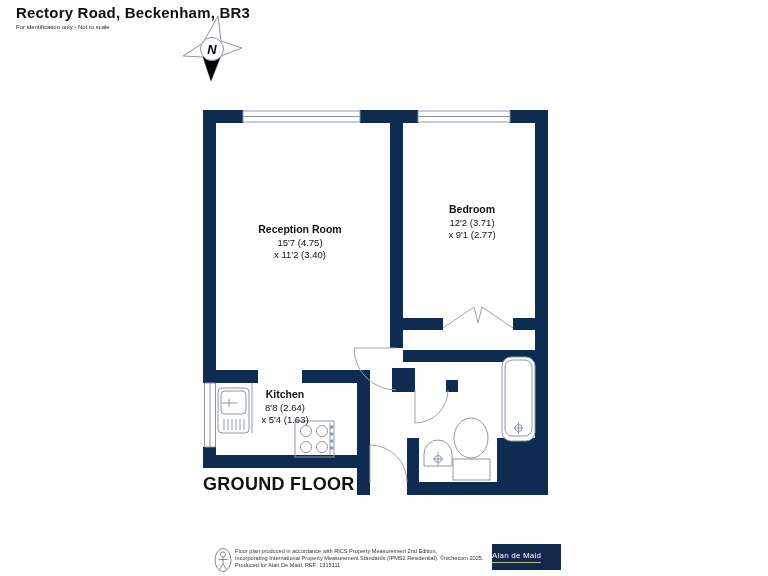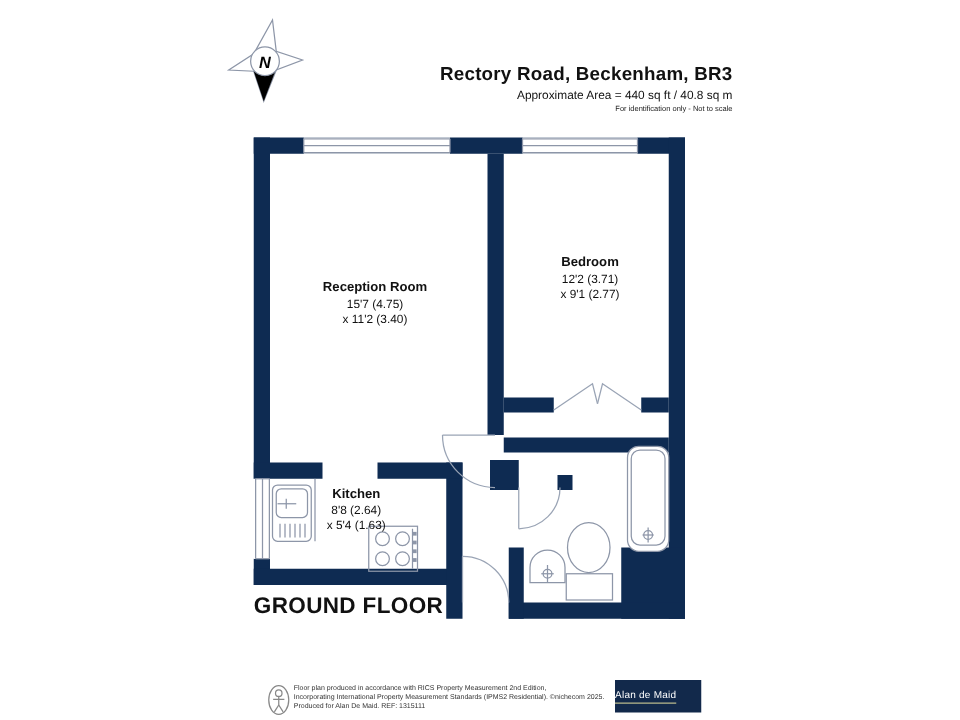--- a/index.html
+++ b/index.html
@@ -1,18 +1,18 @@
 <!DOCTYPE html>
 <html><head>
 <meta charset="utf-8">
 <style>
   html,body{margin:0;padding:0;background:#ffffff;}
   .page{position:relative;width:768px;height:576px;background:#ffffff;overflow:hidden;
         font-family:"Liberation Sans", sans-serif;color:#111;}
-  .header{position:absolute;top:4px;left:4px;width:582px;text-align:right;margin-top:47px;}
+  .header{position:absolute;top:4px;left:16px;width:582px;text-align:left;}
   .header .title{font-size:15px;font-weight:bold;letter-spacing:.2px;}
   .header .area{font-size:9.5px;margin-top:3px;}
   .header .note{font-size:6px;margin-top:3px;color:#222;}
   .plan-svg{position:absolute;left:0;top:0;}
   .floor-label{position:absolute;left:203px;top:474px;font-size:18px;font-weight:bold;letter-spacing:.3px;}
   .footer{position:absolute;left:212px;top:544px;width:560px;}
   .footer .disc{position:absolute;left:23px;top:4px;font-size:5.6px;line-height:7px;color:#333;width:260px;}
   .logo{position:absolute;left:280px;top:0;width:69px;height:26px;background:#12294b;
         display:flex;align-items:flex-start;justify-content:center;flex-direction:column;}
   .logo .logo-text{color:#fff;font-size:8px;letter-spacing:.2px;border-bottom:1px solid #b9ba8d;
@@ -21,21 +21,20 @@
   .room-name{font-size:10.5px;font-weight:bold;fill:#111;}
   .room-dim{font-size:9.5px;fill:#111;}
 </style>
 </head>
 <body>
 
 <div class="page">
 
   <div class="header">
     <div class="title">Rectory Road, Beckenham, BR3</div>
-    <div class="area">Approximate Area = 440 sq ft / 40.8 sq m</div>
     <div class="note">For identification only - Not to scale</div>
   </div>
 
   <svg class="plan-svg" width="768" height="576" viewBox="0 0 768 576">
 
     <g stroke="#8d96a8" stroke-width="1" fill="#ffffff">
       <polygon points="218,16 221,41 242,48 221,56 211,81 203,57 183,56 203,43"></polygon>
       <polygon points="203,57 221,55 211,81" fill="#000000" stroke="none"></polygon>
       <circle cx="212" cy="49" r="11.5"></circle>
       <text x="212" y="54" text-anchor="middle" font-size="13" font-weight="bold" font-style="italic" fill="#000" stroke="none">N</text>

